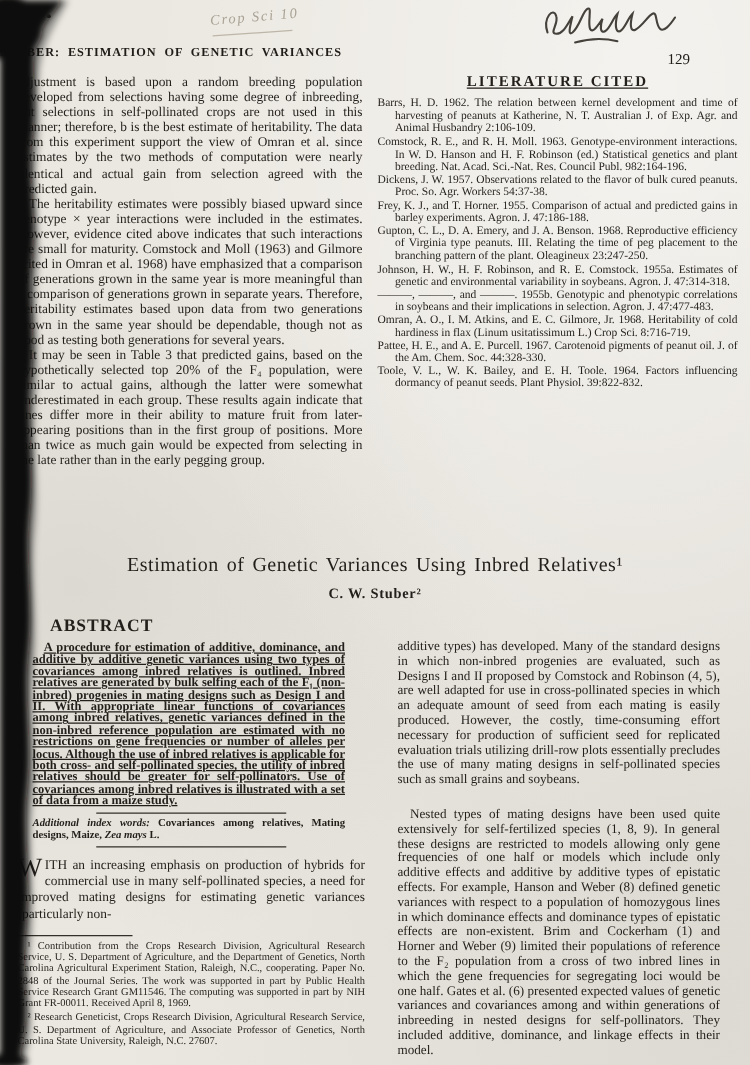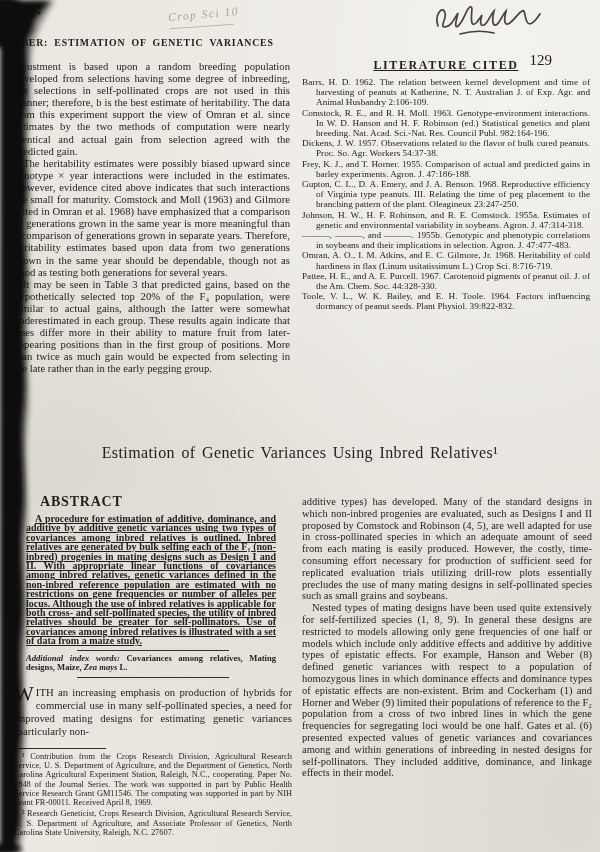--- a/index.html
+++ b/index.html
@@ -20,21 +20,21 @@
     font-style:italic; font-size:11.5px; letter-spacing:1.5px;
     color:#aaa295; transform:rotate(-5deg); white-space:nowrap;
   }
   .pencil-underline{position:absolute;left:170px;top:26px;width:64px;border-top:1px solid #bdb6a8;transform:rotate(-4deg);}
   .signature{position:absolute;left:428px;top:0;z-index:5;}
   .running-head{
     position:absolute; left:0; top:37px; width:100%;
     text-align:left; font-size:9.8px; font-weight:bold;
     letter-spacing:.8px; word-spacing:3px; color:#201d19;
   }
-  .page-num{position:absolute; right:48px; top:52px; font-size:15px; color:#201d19;}
+  .page-num{position:absolute; right:48px; top:40px; font-size:12px; color:#201d19;}
   .col{position:absolute; text-align:justify;}
   .col-top-left{left:14px; top:60px; width:276px; font-size:10.7px; line-height:12.1px;}
   .col-top-left .para{margin:0;}
   .col-top-left .para:nth-child(n+2){text-indent:9px;}
   .col-top-right{left:302px; top:58px; width:288px;}
   .lit-heading{text-align:center; font-weight:bold; font-size:12px; letter-spacing:1.6px; margin-bottom:4px;text-decoration:underline;}
   .refs{font-size:9.2px; line-height:10.2px; text-align:justify;}
   .refs .ref{padding-left:14px; text-indent:-14px; margin:0;}
   .article-title{
     position:absolute; left:0; top:444px; width:100%; text-align:center;
@@ -50,21 +50,21 @@
   .rule-center{width:152px; margin:4px auto 3px auto; border:none; border-top:1.4px solid #332f2a;}
   .index-words{margin:2px 12px; width:250px; font-weight:bold; font-size:8.6px; line-height:9.6px; text-align:justify;}
   .index-words .iw-label{font-style:italic;}
   .index-words .iw-italic{font-style:italic;}
   .intro{margin-top:8px; font-size:10.7px; line-height:13.2px; text-align:justify;}
   .lead-cap{float:left; font-size:21px; line-height:17px; padding-right:2px; font-weight:normal;}
   .fn-rule{width:92px; margin:9px 0 3px 0; border:none; border-top:1px solid #332f2a;}
   .footnotes{font-size:8.4px; line-height:9.3px; text-align:justify;}
   .footnotes .footnote{margin:0 0 2px 0; text-indent:8px;}
   .col-low-right{left:302px; top:496px; width:290px; font-size:10.5px; line-height:11.8px;}
-  .col-low-right .para{margin:0;}
+  .col-low-right .para{margin:16px;}
   .col-low-right .para:nth-child(n+2){text-indent:10px;}
 </style>
 </head>
 <body>
 
 <div class="page">
 
   <svg class="scan-edge" width="62" height="852" aria-hidden="true">
     <defs>
         <filter id="blurf" x="-40%" y="-5%" width="200%" height="110%">
@@ -108,20 +108,21 @@
         <div class="ref">Gupton, C. L., D. A. Emery, and J. A. Benson. 1968. Reproductive efficiency of Virginia type peanuts. III. Relating the time of peg placement to the branching pattern of the plant. Oleagineux 23:247-250.</div>
         <div class="ref">Johnson, H. W., H. F. Robinson, and R. E. Comstock. 1955a. Estimates of genetic and environmental variability in soybeans. Agron. J. 47:314-318.</div>
         <div class="ref">———, ———, and ———. 1955b. Genotypic and phenotypic correlations in soybeans and their implications in selection. Agron. J. 47:477-483.</div>
         <div class="ref">Omran, A. O., I. M. Atkins, and E. C. Gilmore, Jr. 1968. Heritability of cold hardiness in flax (Linum usitatissimum L.) Crop Sci. 8:716-719.</div>
         <div class="ref">Pattee, H. E., and A. E. Purcell. 1967. Carotenoid pigments of peanut oil. J. of the Am. Chem. Soc. 44:328-330.</div>
         <div class="ref">Toole, V. L., W. K. Bailey, and E. H. Toole. 1964. Factors influencing dormancy of peanut seeds. Plant Physiol. 39:822-832.</div>
       </div>
   </div>
 
   <div class="article-title">Estimation of Genetic Variances Using Inbred Relatives¹</div>
+  <div class="article-author">C. W. Stuber²</div>
 
   <div class="col col-low-left">
     <div class="abstract-head">ABSTRACT</div>
     <div class="abstract-body">A procedure for estimation of additive, dominance, and additive by additive genetic variances using two types of covariances among inbred relatives is outlined. Inbred relatives are generated by bulk selfing each of the F₁ (non-inbred) progenies in mating designs such as Design I and II. With appropriate linear functions of covariances among inbred relatives, genetic variances defined in the non-inbred reference population are estimated with no restrictions on gene frequencies or number of alleles per locus. Although the use of inbred relatives is applicable for both cross- and self-pollinated species, the utility of inbred relatives should be greater for self-pollinators. Use of covariances among inbred relatives is illustrated with a set of data from a maize study.</div>
     <hr class="rule-center">
     <div class="index-words">
       <span class="iw-label">Additional index words:</span><span> Covariances among relatives, Mating designs, Maize, </span><span class="iw-italic">Zea mays</span><span> L.</span>
     </div>
     <hr class="rule-center">
     <div class="intro">

